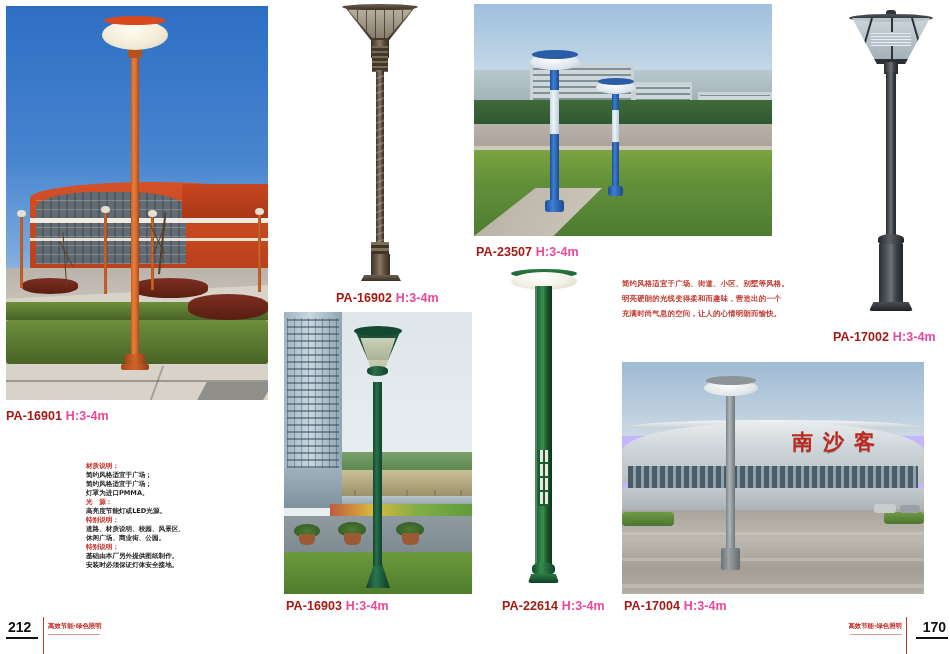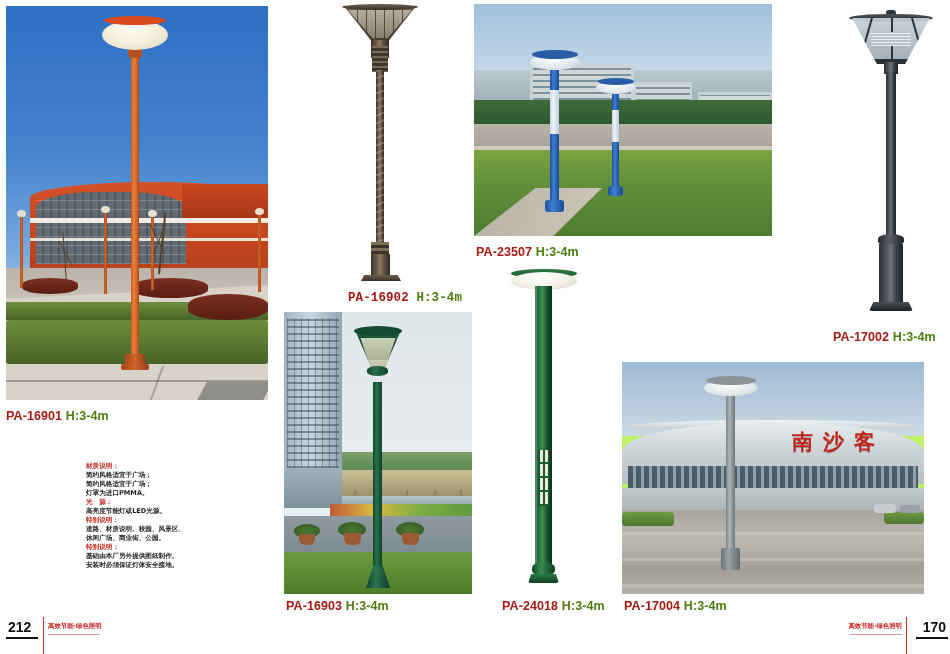--- a/index.html
+++ b/index.html
@@ -1,28 +1,28 @@
 <!DOCTYPE html>
 <html><head>
 <meta charset="utf-8">
 <style>
   html,body{margin:0;padding:0;background:#fff;}
   body{width:950px;height:654px;position:relative;overflow:hidden;
        font-family:"Liberation Sans","DejaVu Sans",sans-serif;}
   .page{position:absolute;inset:0;background:#ffffff;}
 
   
-  .photo{position:absolute;overflow:hidden;background:#bef264;}
+  .photo{position:absolute;overflow:hidden;background:#c4b5fd;}
   .prod{position:absolute;overflow:hidden;background:#fff;}
 
   
   .cap{position:absolute;white-space:nowrap;font-size:12.5px;font-weight:bold;
        color:#111;letter-spacing:.1px;}
   .cap .code{color:#a51a15;}
-  .cap .h{color:#4d7c0f;font-weight:bold;}
+  .cap .h{color:#ec4899;font-weight:bold;}
 
   
   .specs{position:absolute;left:86px;top:462px;width:140px;
          font-family:"DejaVu Sans","Liberation Sans",sans-serif;
          font-size:6.6px;line-height:9.0px;color:#1d1d1d;font-weight:bold;}
   .specs .hdr{color:#c0241c;}
   .specs div{white-space:nowrap;}
 
   
   .blurb{position:absolute;left:622px;top:276px;width:196px;
@@ -298,21 +298,21 @@
     <div class="ribs"></div>
     <div class="rim"></div>
     <div class="collar brz"></div>
     <div class="rings"></div>
     <div class="shaft brz"></div>
     <div class="twist"></div>
     <div class="knuckle"></div>
     <div class="pedestal brz"></div>
     <div class="foot"></div>
   </div>
-  <div class="cap" style="left:348px;top:291px;font-family:Liberation Mono, monospace;">
+  <div class="cap" style="left:336px;top:291px;">
     <span class="code">PA-16902</span>
     <span class="h">H:3-4m</span>
   </div>
 
   <div class="photo" id="ph3">
     <div class="sky"></div>
     <div class="far"></div>
     <div class="tower" style="left:56px;top:60px;width:104px;height:52px;"></div>
     <div class="win" style="left:59px;top:64px;width:98px;height:44px;"></div>
     <div class="tower" style="left:160px;top:78px;width:58px;height:34px;"></div>
@@ -359,20 +359,25 @@
     <div class="shaft chr"></div>
     <div class="swell"></div>
     <div class="ped chr"></div>
     <div class="foot"></div>
   </div>
   <div class="cap" style="left:833px;top:330px;">
     <span class="code">PA-17002</span>
     <span class="h">H:3-4m</span>
   </div>
 
+  <div class="blurb">
+    <div>简约风格适宜于广场、街道、小区、别墅等风格。</div>
+    <div>明亮硬朗的光线变得柔和而趣味，营造出的一个</div>
+    <div>充满时尚气息的空间，让人的心情明朗而愉快。</div>
+  </div>
 
   <div class="specs">
     <div class="hdr">材质说明：</div>
     <div>简约风格适宜于广场；</div>
     <div>简约风格适宜于广场；</div>
     <div>灯罩为进口PMMA。</div>
     <div class="hdr">光　源：</div>
     <div>高亮度节能灯或LED光源。</div>
     <div class="hdr">特别说明：</div>
     <div>道路、材质说明、校园、风景区、</div>
@@ -422,21 +427,21 @@
     <div class="discTop"></div>
     <div class="disc"></div>
     <div class="pole grn"></div>
     <div class="edge"></div>
     <div class="grid"></div>
     <div class="gridlines"></div>
     <div class="baseswell"></div>
     <div class="foot"></div>
   </div>
   <div class="cap" style="left:502px;top:599px;">
-    <span class="code">PA-24018</span>
+    <span class="code">PA-22614</span>
     <span class="h">H:3-4m</span>
   </div>
 
   <div class="photo" id="ph7">
     <div class="sky"></div>
     <div class="roofedge"></div>
     <div class="roof"></div>
     <div class="sign" style="left:170px;top:66px;font-size:21px;letter-spacing:10px;">南沙客</div>
     <div class="glassband"></div>
     <div class="wall"></div>

